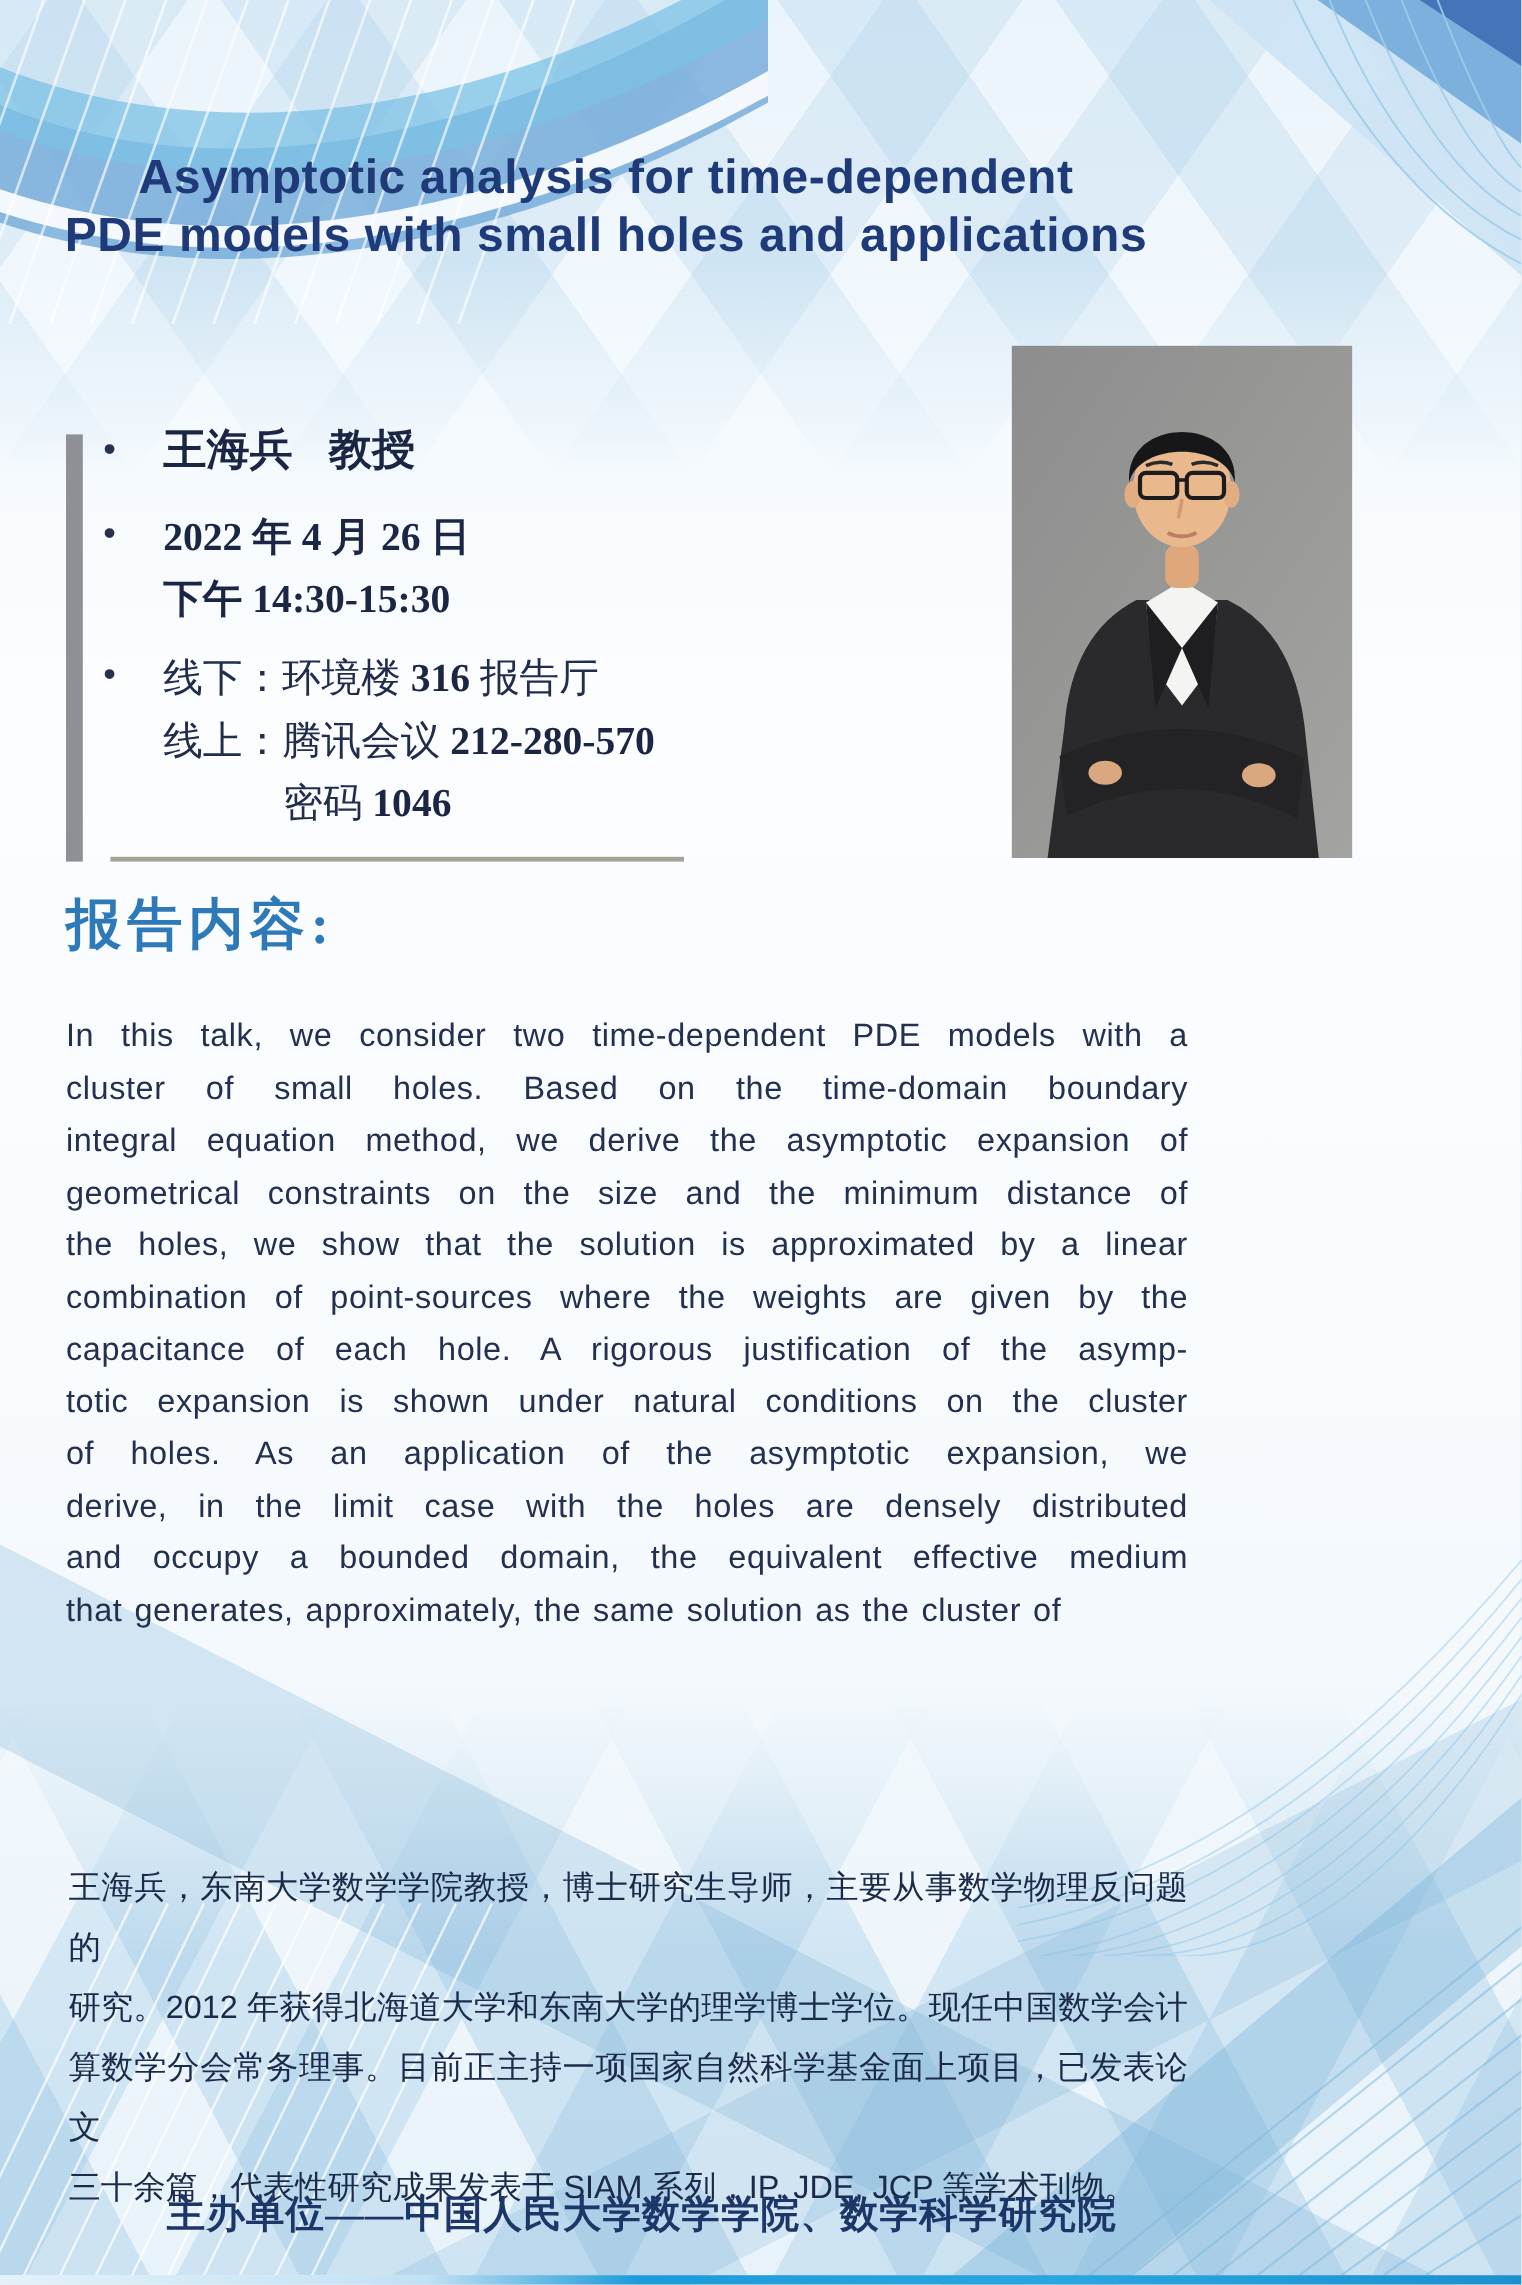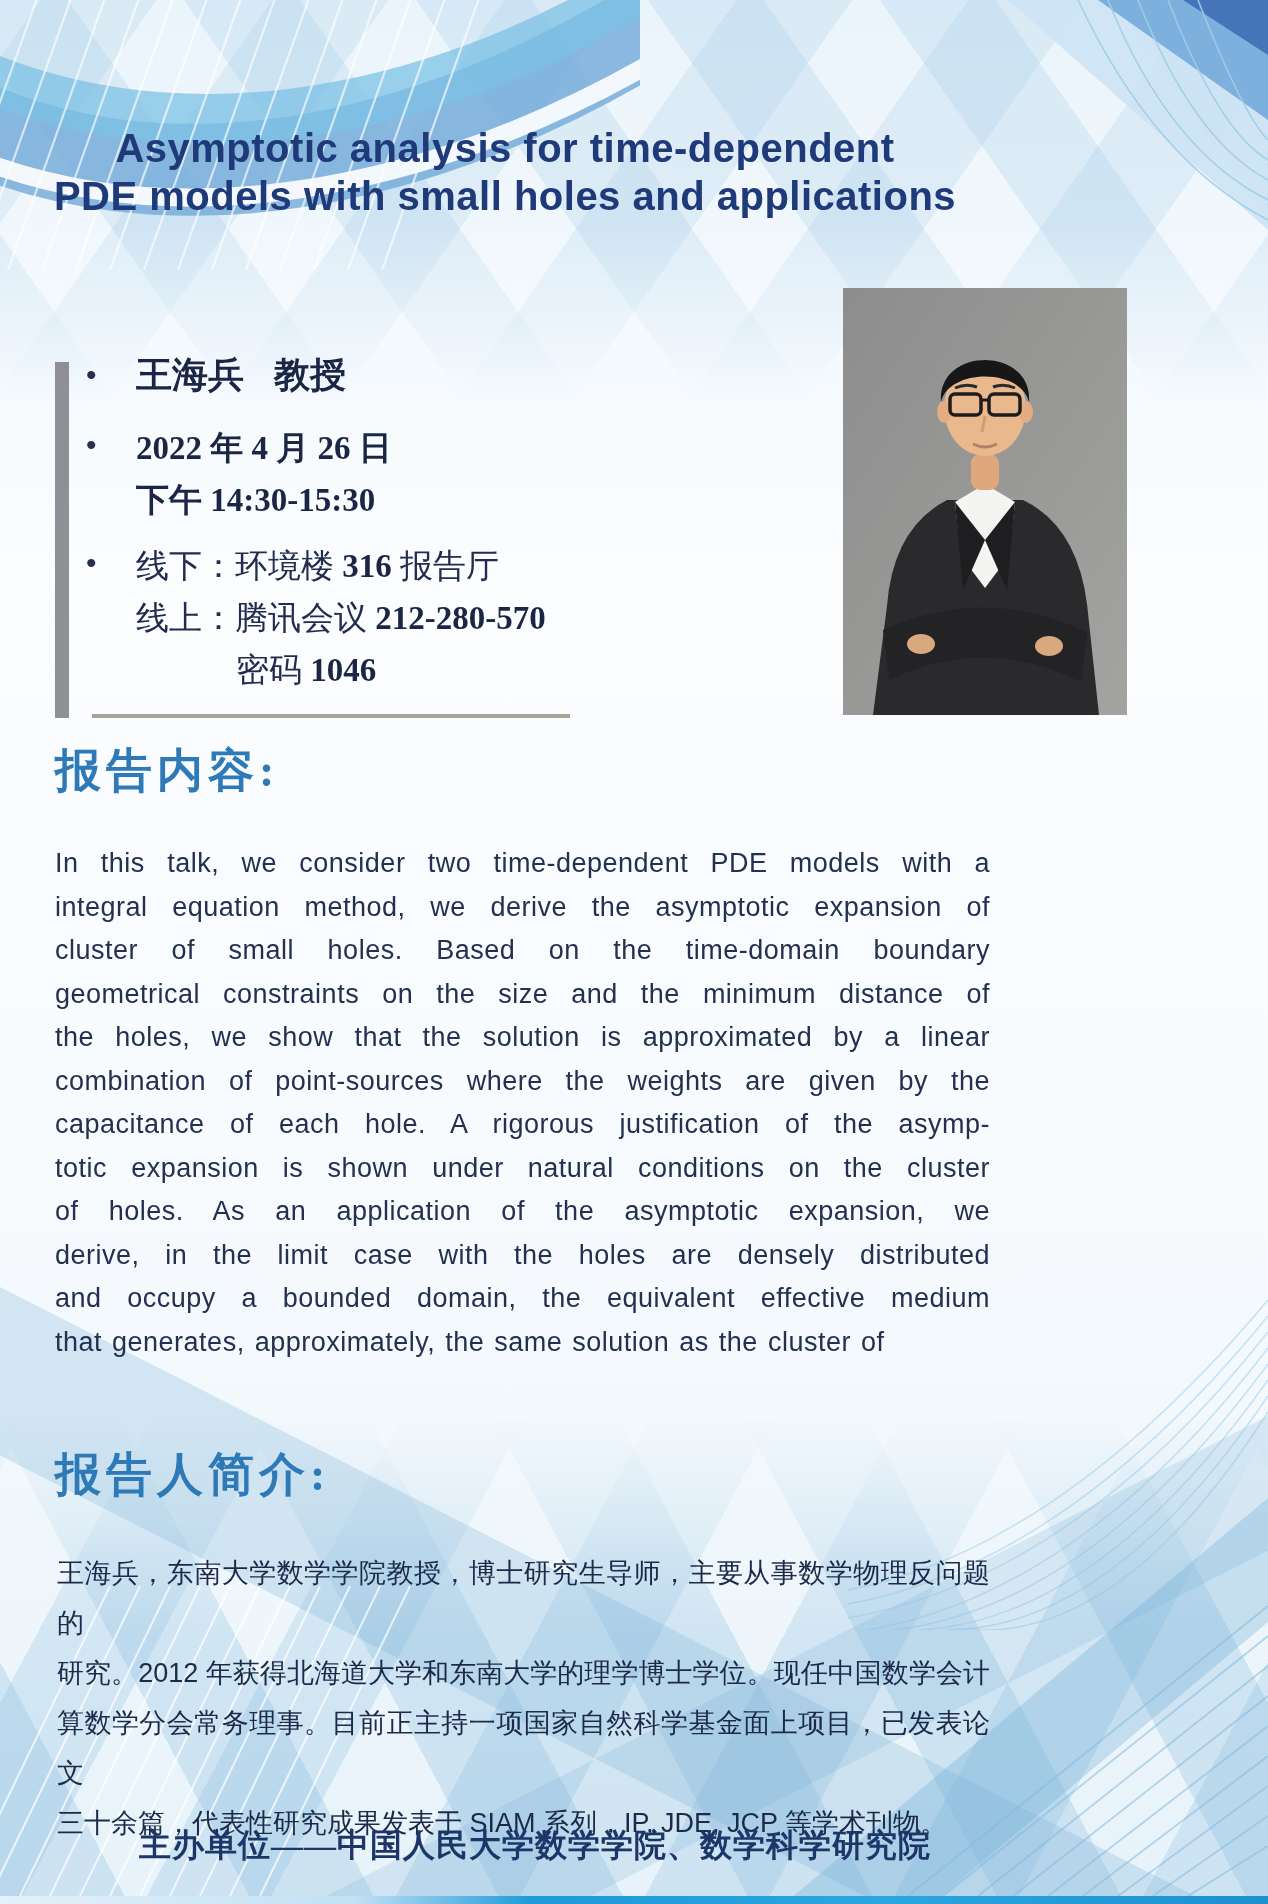--- a/index.html
+++ b/index.html
@@ -223,34 +223,33 @@
       <path d="M142,128 L139,144" stroke="#d39a72" stroke-width="3" fill="none"></path>
       <path d="M130,156 Q142,162 154,156" stroke="#b97e63" stroke-width="3" fill="none"></path>
     </svg>
   </div>
 
   <div class="divider"></div>
 
   <h2 class="sec-h abstract-h">报告内容:</h2>
   <div class="abstract">
       <div class="abs-line">In this talk, we consider two time-dependent PDE models with a</div>
+      <div class="abs-line">cluster of small holes. Based on the time-domain boundary</div>
       <div class="abs-line">integral equation method, we derive the asymptotic expansion of</div>
-      <div class="abs-line">cluster of small holes. Based on the time-domain boundary</div>
       <div class="abs-line">geometrical constraints on the size and the minimum distance of</div>
       <div class="abs-line">the holes, we show that the solution is approximated by a linear</div>
       <div class="abs-line">combination of point-sources where the weights are given by the</div>
       <div class="abs-line">capacitance of each hole. A rigorous justification of the asymp-</div>
       <div class="abs-line">totic expansion is shown under natural conditions on the cluster</div>
       <div class="abs-line">of holes. As an application of the asymptotic expansion, we</div>
       <div class="abs-line">derive, in the limit case with the holes are densely distributed</div>
       <div class="abs-line">and occupy a bounded domain, the equivalent effective medium</div>
       <div class="abs-line">that generates, approximately, the same solution as the cluster of</div>
     </div>
 
-  <h2 class="sec-h bio-h">报告人简介:</h2>
   <div class="bio">
       <div class="bio-line">王海兵，东南大学数学学院教授，博士研究生导师，主要从事数学物理反问题的</div>
       <div class="bio-line">研究。2012 年获得北海道大学和东南大学的理学博士学位。现任中国数学会计</div>
       <div class="bio-line">算数学分会常务理事。目前正主持一项国家自然科学基金面上项目，已发表论文</div>
       <div class="bio-line">三十余篇，代表性研究成果发表于 SIAM 系列，IP, JDE, JCP 等学术刊物。</div>
     </div>
 
   <footer class="footer">主办单位——中国人民大学数学学院、数学科学研究院</footer>
   <div class="deco bottom-strip"></div>
 </div>

